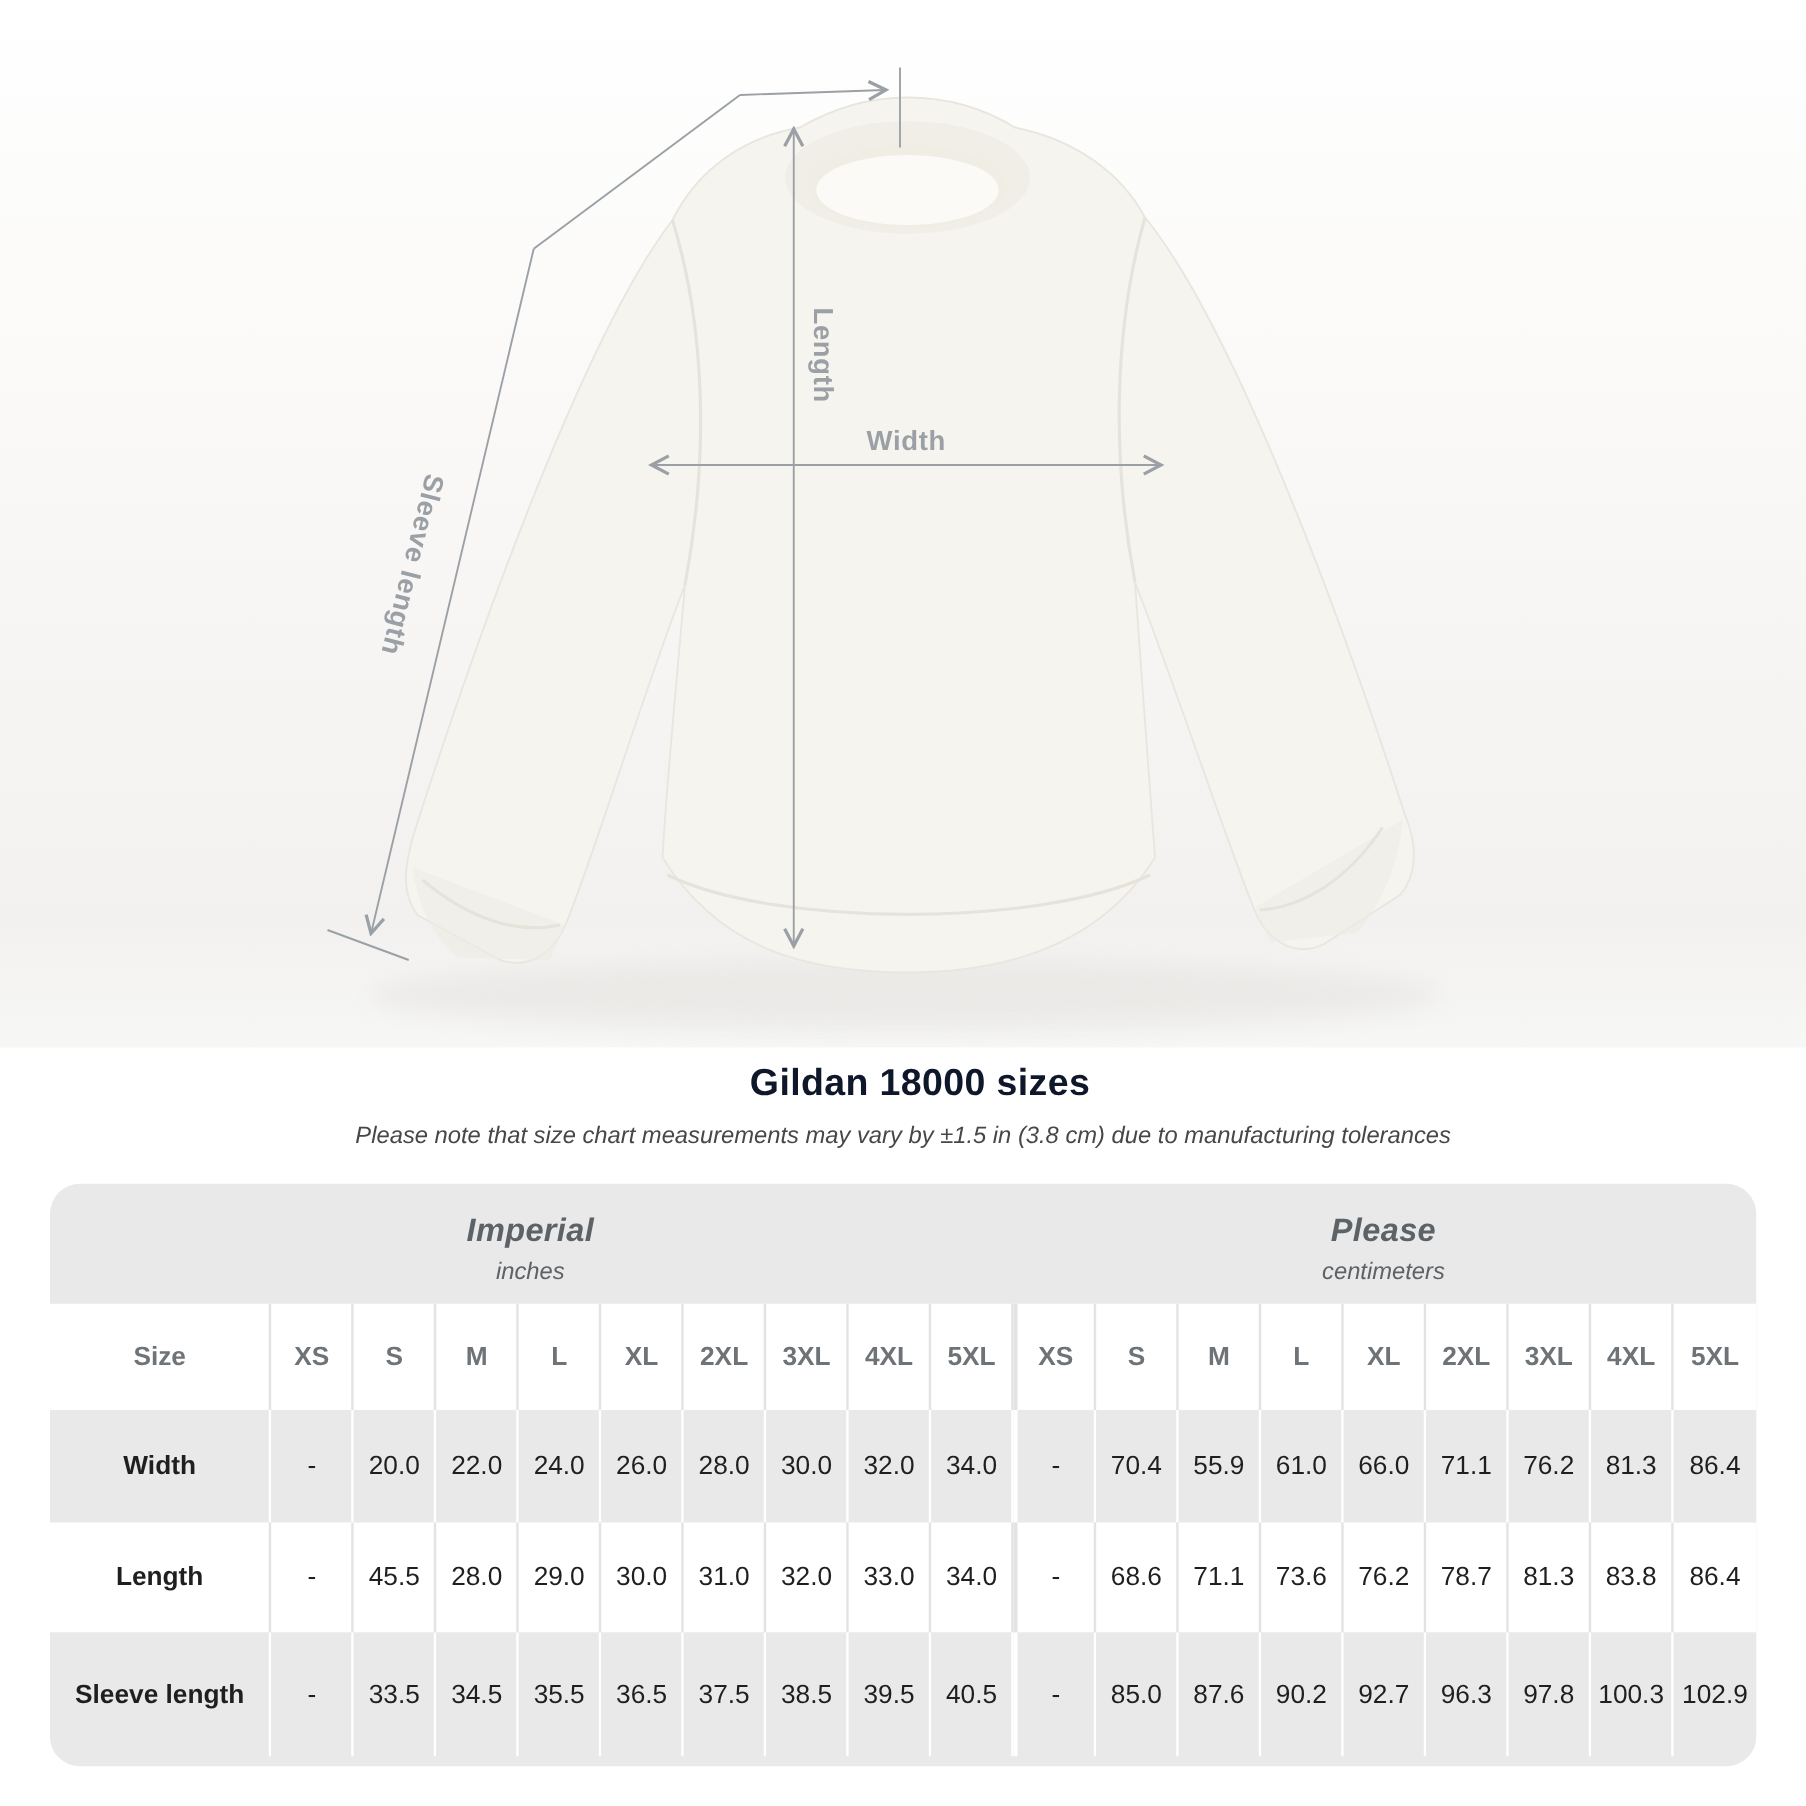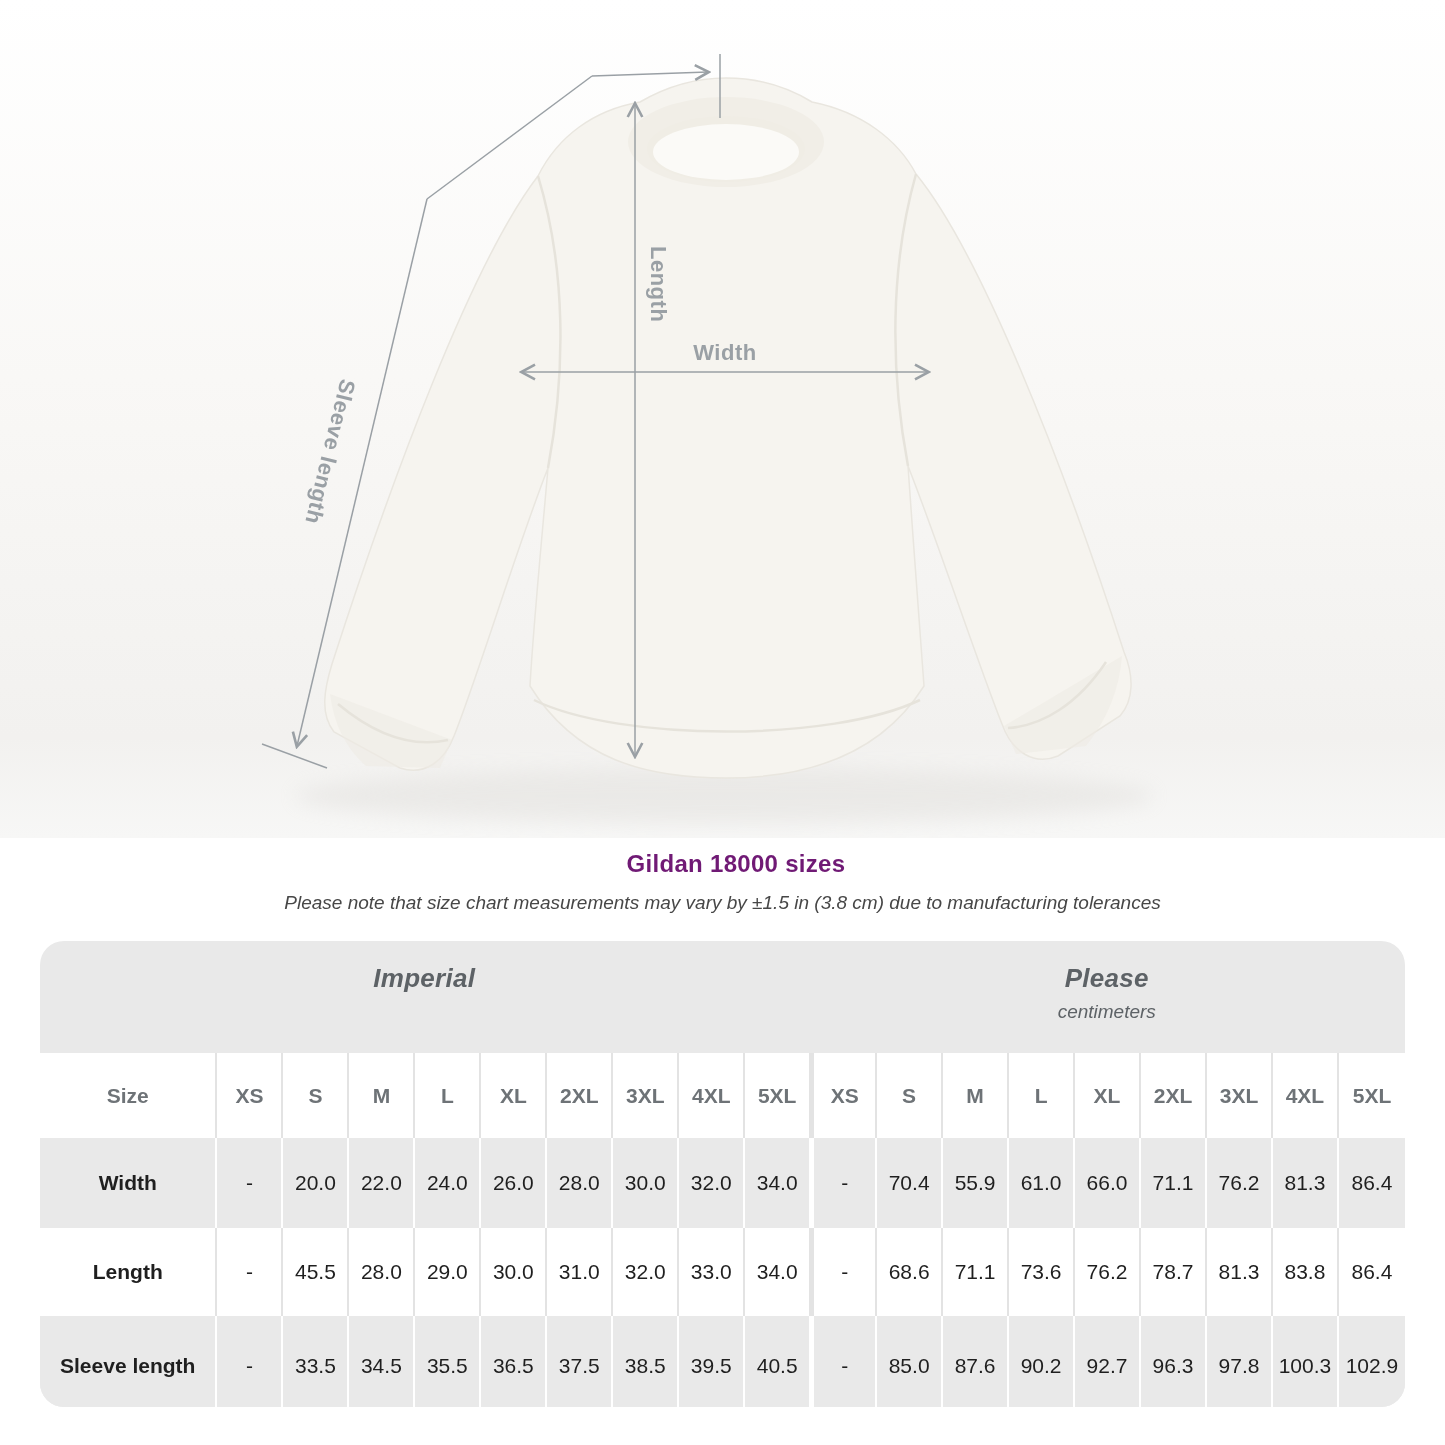--- a/index.html
+++ b/index.html
@@ -10,27 +10,27 @@
   .photo{height:838px;position:relative;
          background:linear-gradient(180deg,#ffffff 0%,#f9f8f6 45%,#f2f1ef 88%,#f7f7f6 100%);}
   .photo svg{position:absolute;left:0;top:0;}
   .mline{stroke:#9aa0a5;stroke-width:1.5;fill:none;}
   .mlabel{fill:#9aa0a5;font-family:"Liberation Sans",sans-serif;font-weight:bold;
           font-size:22px;letter-spacing:.5px;}
   .seam{stroke:#e6e3db;stroke-width:2.5;fill:none;}
 
   
   .caption{text-align:center;}
-  .caption h1{margin:12px 0 14px;font-size:24px;letter-spacing:.3px;color:#701a75;padding-left:27px;}
+  .caption h1{margin:12px 0 14px;font-size:30px;letter-spacing:.3px;color:#0f172a;padding-left:27px;}
   .note{margin:12px;font-style:italic;font-size:19px;color:#474747;}
 
   
   .table-wrap{margin:27px 40px 0;height:466px;border-radius:24px;overflow:hidden;
               background:#e9e9e9;}
-  .unit-header{display:flex;height:112px;box-sizing:border-box;padding-top:22px;}
+  .unit-header{display:flex;height:96px;box-sizing:border-box;padding-top:22px;}
   .unit{text-align:center;}
   .unit.imperial{width:56.3%;}
   .unit.metric{flex:1;}
   .unit-name{font-style:italic;font-weight:bold;font-size:26px;color:#5d6266;letter-spacing:.3px;}
   .unit-sub{font-style:italic;font-size:19px;color:#5d6266;margin-top:7px;}
 
   table.size-table{width:100%;border-collapse:separate;border-spacing:0;table-layout:fixed;}
   .c-label{width:13%;}
   .c-size{width:4.833%;}
   table.size-table td{text-align:center;vertical-align:middle;font-size:21px;color:#1f1f1f;}
@@ -119,20 +119,21 @@
 
   <section class="caption">
     <h1>Gildan 18000 sizes</h1>
     <p class="note">Please note that size chart measurements may vary by ±1.5 in (3.8 cm) due to manufacturing tolerances</p>
   </section>
 
   <section class="table-wrap">
     <div class="unit-header">
       <div class="unit imperial">
         <div class="unit-name">Imperial</div>
+        <div class="unit-sub">inches</div>
       </div>
       <div class="unit metric">
         <div class="unit-name">Please</div>
         <div class="unit-sub">centimeters</div>
       </div>
     </div>
 
     <table class="size-table">
       <colgroup>
         <col class="c-label">

